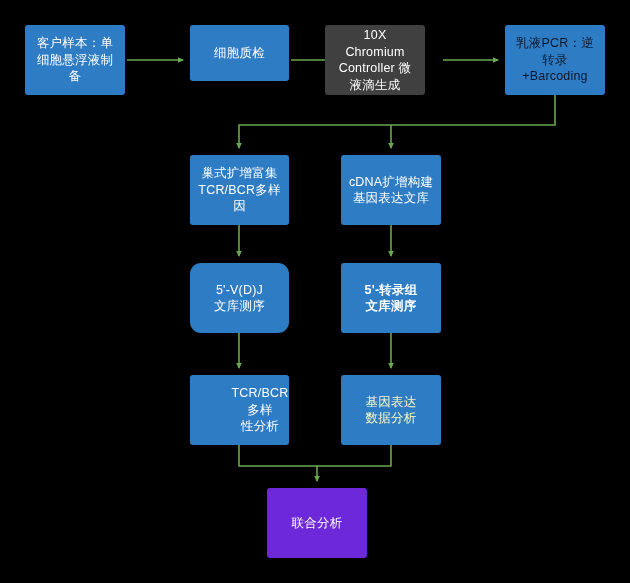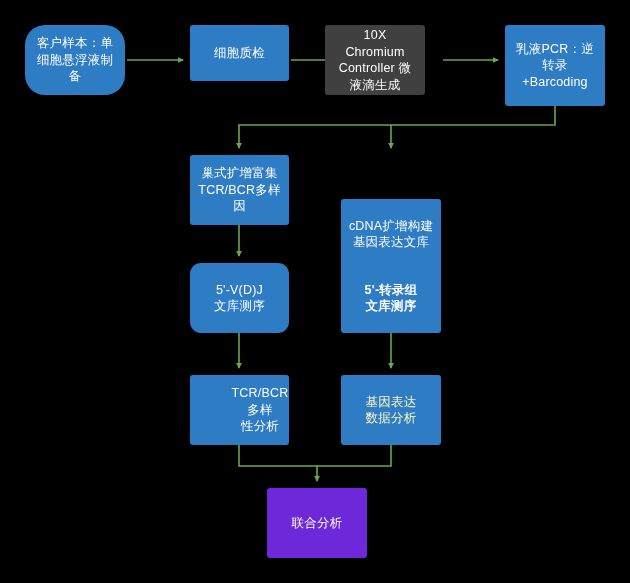--- a/index.html
+++ b/index.html
@@ -61,35 +61,35 @@
       <path d="M 443 60 L 498 60" stroke="#6aa84f" stroke-width="1.6" fill="none" marker-end="url(#arrowhead)"></path>
       <path d="M 555 95 L 555 125 L 239 125 L 239 148" stroke="#6aa84f" stroke-width="1.6" fill="none" marker-end="url(#arrowhead)"></path>
       <path d="M 391 125 L 391 148" stroke="#6aa84f" stroke-width="1.6" fill="none" marker-end="url(#arrowhead)"></path>
       <path d="M 239 225 L 239 256" stroke="#6aa84f" stroke-width="1.6" fill="none" marker-end="url(#arrowhead)"></path>
       <path d="M 391 225 L 391 256" stroke="#6aa84f" stroke-width="1.6" fill="none" marker-end="url(#arrowhead)"></path>
       <path d="M 239 333 L 239 368" stroke="#6aa84f" stroke-width="1.6" fill="none" marker-end="url(#arrowhead)"></path>
       <path d="M 391 333 L 391 368" stroke="#6aa84f" stroke-width="1.6" fill="none" marker-end="url(#arrowhead)"></path>
       <path d="M 239 445 L 239 466 L 317 466 L 317 481" stroke="#6aa84f" stroke-width="1.6" fill="none" marker-end="url(#arrowhead)"></path>
       <path d="M 391 445 L 391 466 L 317 466" stroke="#6aa84f" stroke-width="1.6" fill="none"></path>
     </svg>
-<div class="node" style="left: 25px; top: 25px; width: 100px; height: 70px; background: rgb(46, 124, 196); color: rgb(255, 255, 255); border-radius: 20px;">客户样本：单
+<div class="node" style="left: 25px; top: 25px; width: 100px; height: 70px; background: rgb(46, 124, 196); color: rgb(255, 255, 255);">客户样本：单
 细胞悬浮液制
 备</div>
     <div class="node" style="left: 190px; top: 25px; width: 99px; height: 56px; background: rgb(46, 124, 196); color: rgb(255, 255, 255);">细胞质检</div>
     <div class="node" style="left: 325px; top: 25px; width: 100px; height: 70px; background: #404040; color: rgb(255, 255, 255);">10X
 Chromium
 Controller 微
 液滴生成</div>
-    <div class="node" style="left: 505px; top: 25px; width: 100px; height: 81px; background: rgb(46, 124, 196); color: #ffffff;">乳液PCR：逆
+    <div class="node" style="left: 505px; top: 25px; width: 100px; height: 70px; background: rgb(46, 124, 196); color: #0f172a;">乳液PCR：逆
 转录
 +Barcoding</div>
     <div class="node" style="left: 190px; top: 155px; width: 99px; height: 70px; background: rgb(46, 124, 196); color: rgb(255, 255, 255);">巢式扩增富集
 TCR/BCR多样
 因</div>
-    <div class="node" style="left: 341px; top: 155px; width: 100px; height: 70px; background: rgb(46, 124, 196); color: rgb(255, 255, 255); margin-top: 44px;">cDNA扩增构建
+    <div class="node" style="left: 341px; top: 155px; width: 100px; height: 70px; background: rgb(46, 124, 196); color: rgb(255, 255, 255);">cDNA扩增构建
 基因表达文库</div>
     <div class="node" style="left: 190px; top: 263px; width: 99px; height: 70px; background: rgb(46, 124, 196); color: rgb(255, 255, 255); border-radius: 11px;">5'-V(D)J
 文库测序</div>
     <div class="node" style="left: 341px; top: 263px; width: 100px; height: 70px; background: rgb(46, 124, 196); color: rgb(255, 255, 255); font-weight: bold;">5'-转录组
 文库测序</div>
     <div class="node" style="left: 190px; top: 375px; width: 99px; height: 70px; background: rgb(46, 124, 196); color: rgb(255, 255, 255); padding-left: 48px;">TCR/BCR多样
 性分析</div>
     <div class="node" style="left: 341px; top: 375px; width: 100px; height: 70px; background: rgb(46, 124, 196); color: #fef9c3;">基因表达
 数据分析</div>
     <div class="node" style="left: 267px; top: 488px; width: 100px; height: 70px; background: #6d28d9; color: rgb(255, 255, 255);">联合分析</div>

